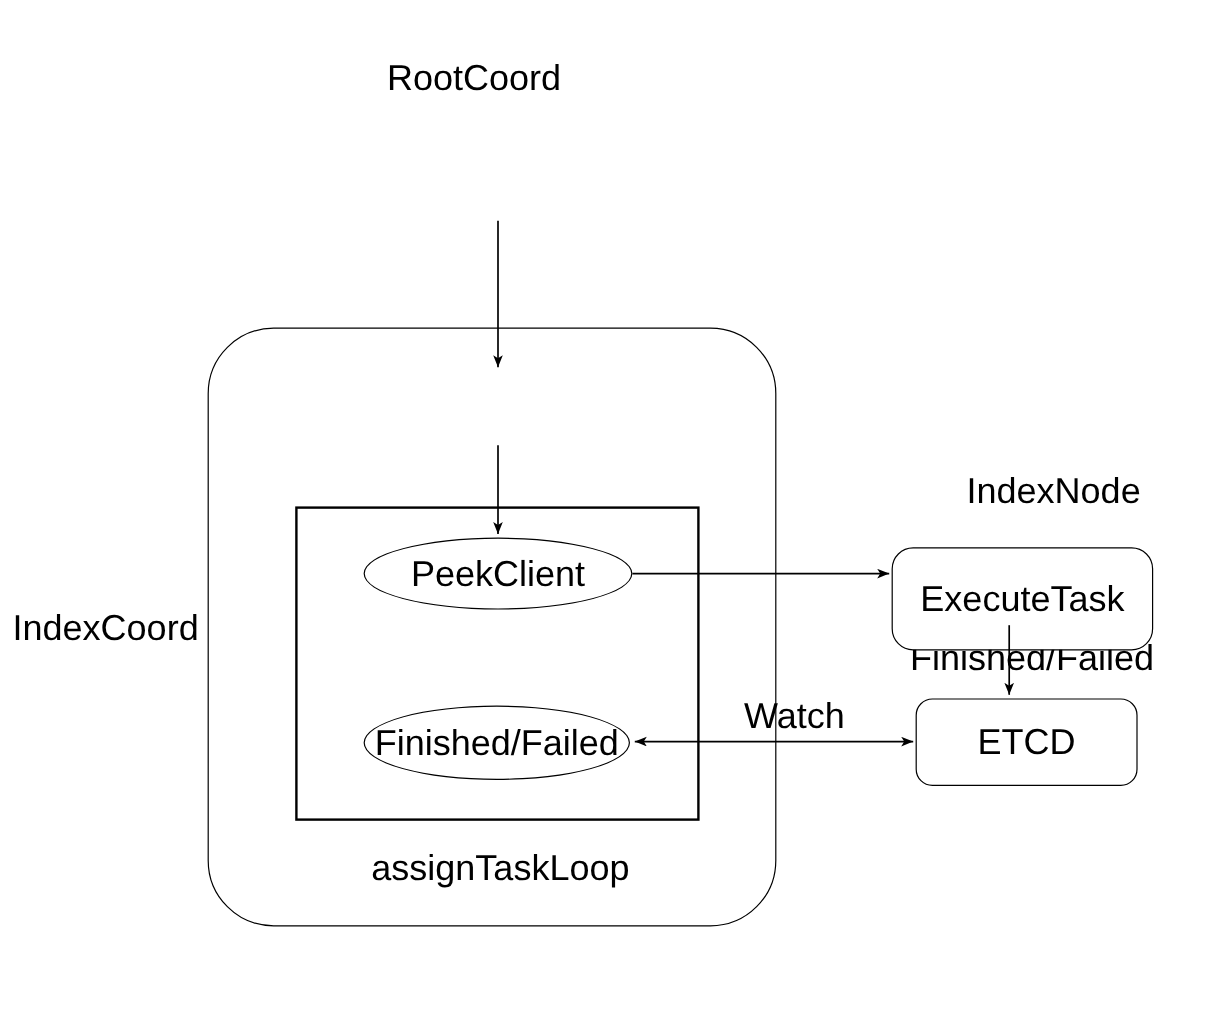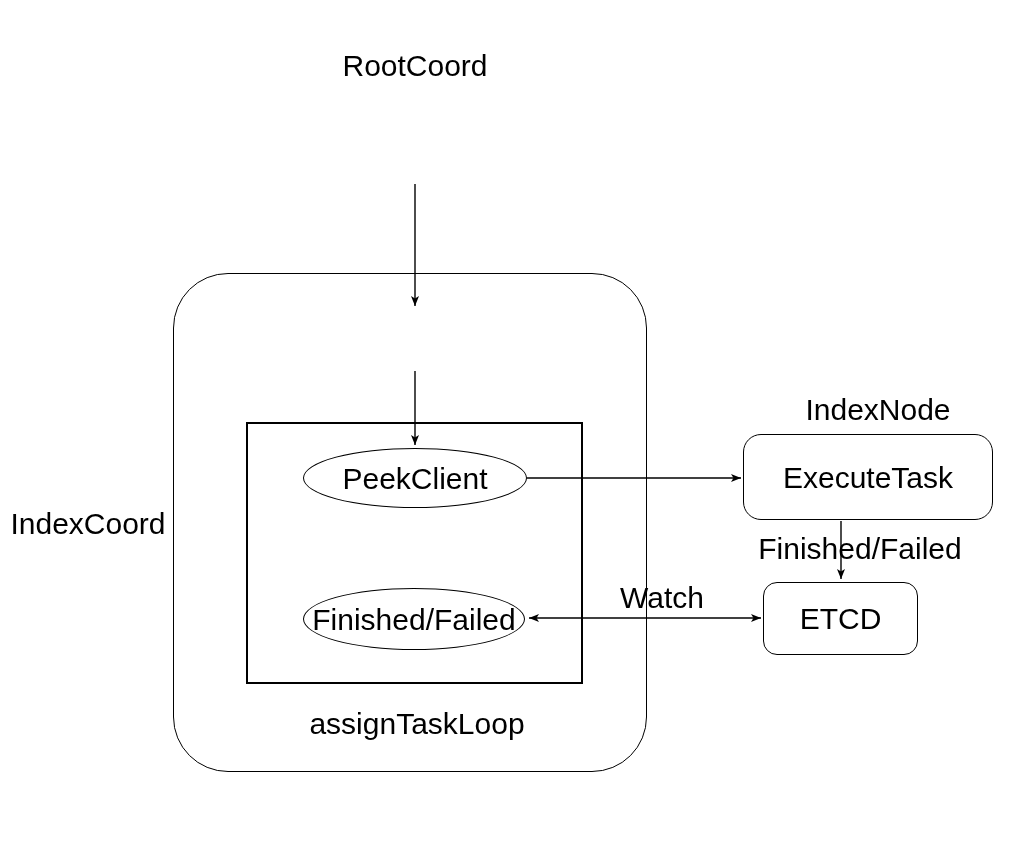--- a/index.html
+++ b/index.html
@@ -60,42 +60,42 @@
   }
 </style>
 </head>
 <body>
 
 <div class="canvas">
 
   <div class="container-box" style="left:173px; top:273px; width:474px; height:499px; border-radius:55px;"></div>
   <div class="container-box" style="left:246px; top:422px; width:337px; height:262px; border-width:2px;"></div>
 
-  <div class="free-label" style="left:415px; top:51px;">RootCoord</div>
+  <div class="free-label" style="left:395px; top:51px;">RootCoord</div>
   <div class="free-label" style="left:88px; top:509px;text-align:center;">IndexCoord</div>
   <div class="free-label" style="left:417px; top:709px;">assignTaskLoop</div>
   <div class="free-label" style="left:848px; top:395px;margin-left:30px;">IndexNode</div>
   <div class="free-label" style="left:860px; top:534px;">Finished/Failed</div>
   <div class="free-label" style="left:662px; top:583px;">Watch</div>
 
 
 
   <div class="node ellipse" style="left:303px; top:448px; width:224px; height:60px;">
     <span>PeekClient</span>
   </div>
 
   <div class="node ellipse" style="left:303px; top:588px; width:222px; height:62px;">
     <span>Finished/Failed</span>
   </div>
 
-  <div class="node rounded-rect" style="left:743px; top:434px; width:250px; height:86px;">
+  <div class="node rounded-rect" style="left:743px; top:456px; width:218px; height:86px;">
     <span>ExecuteTask</span>
   </div>
 
-  <div class="node rounded-rect" style="left:763px; top:582px; width:155px; height:73px; border-radius:14px;">
+  <div class="node rounded-rect" style="left:763px; top:582px; width:185px; height:73px; border-radius:14px;">
     <span>ETCD</span>
   </div>
 
   <svg class="arrows" viewBox="0 0 1014 848" xmlns="http://www.w3.org/2000/svg">
     <defs>
       <marker id="arrow" markerWidth="12" markerHeight="10" refX="10" refY="4" orient="auto-start-reverse" markerUnits="userSpaceOnUse">
         <path d="M0,0 L10,4 L0,8 L2.5,4 Z" fill="#000000"></path>
       </marker>
     </defs>
     <line x1="415" y1="184" x2="415" y2="306" marker-end="url(#arrow)"></line>

